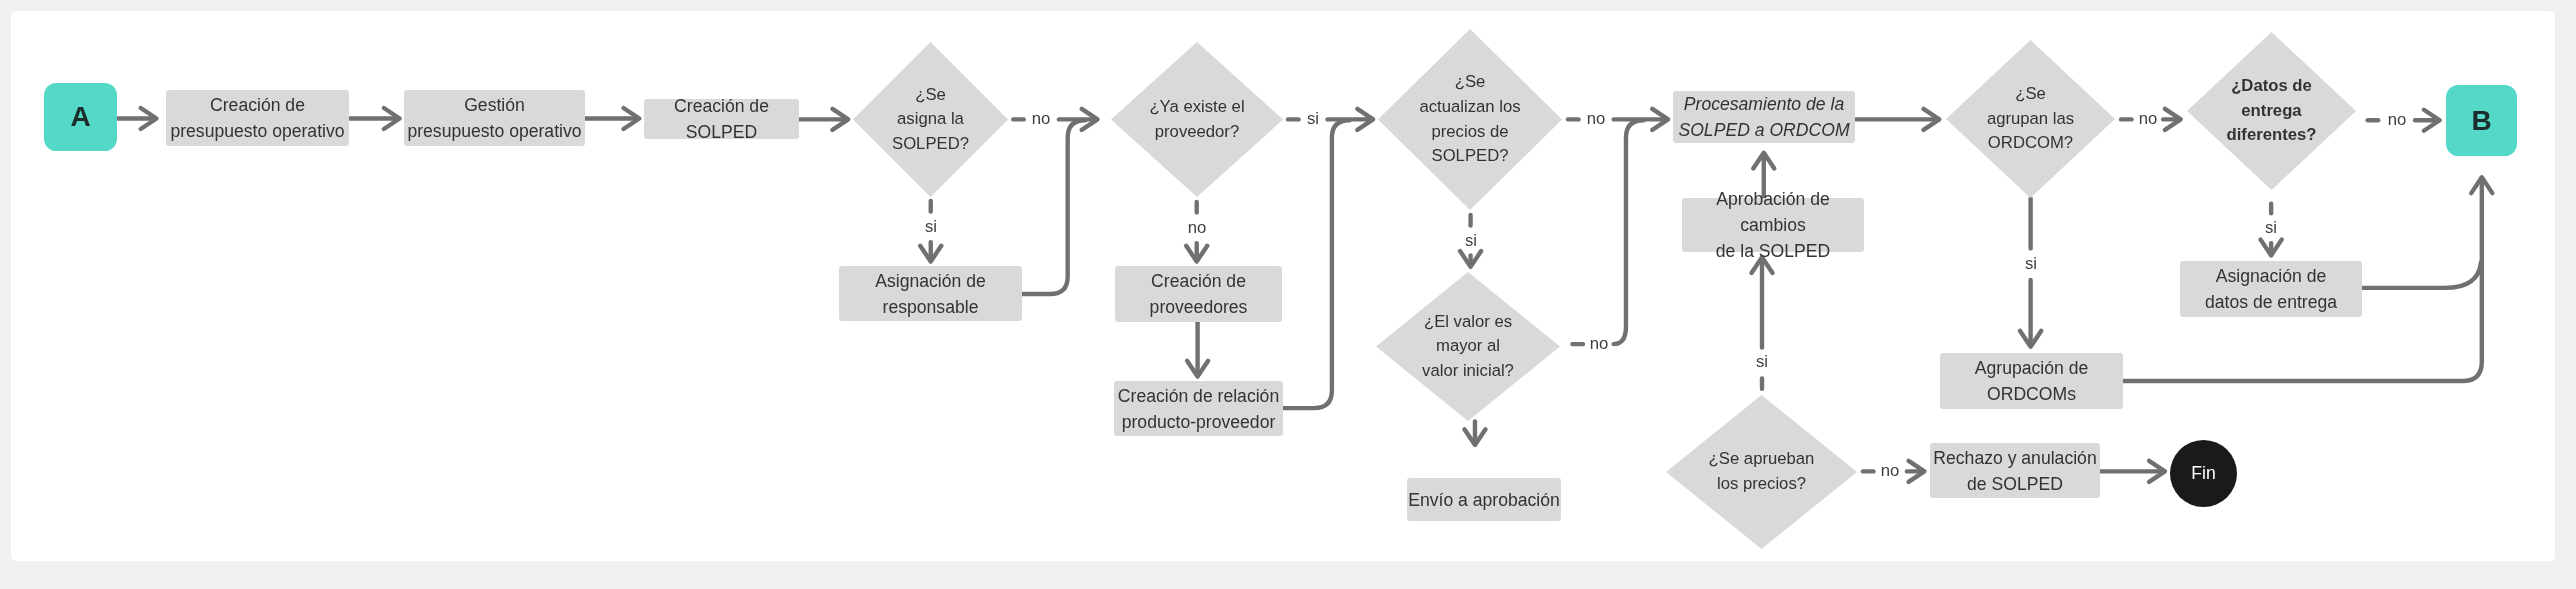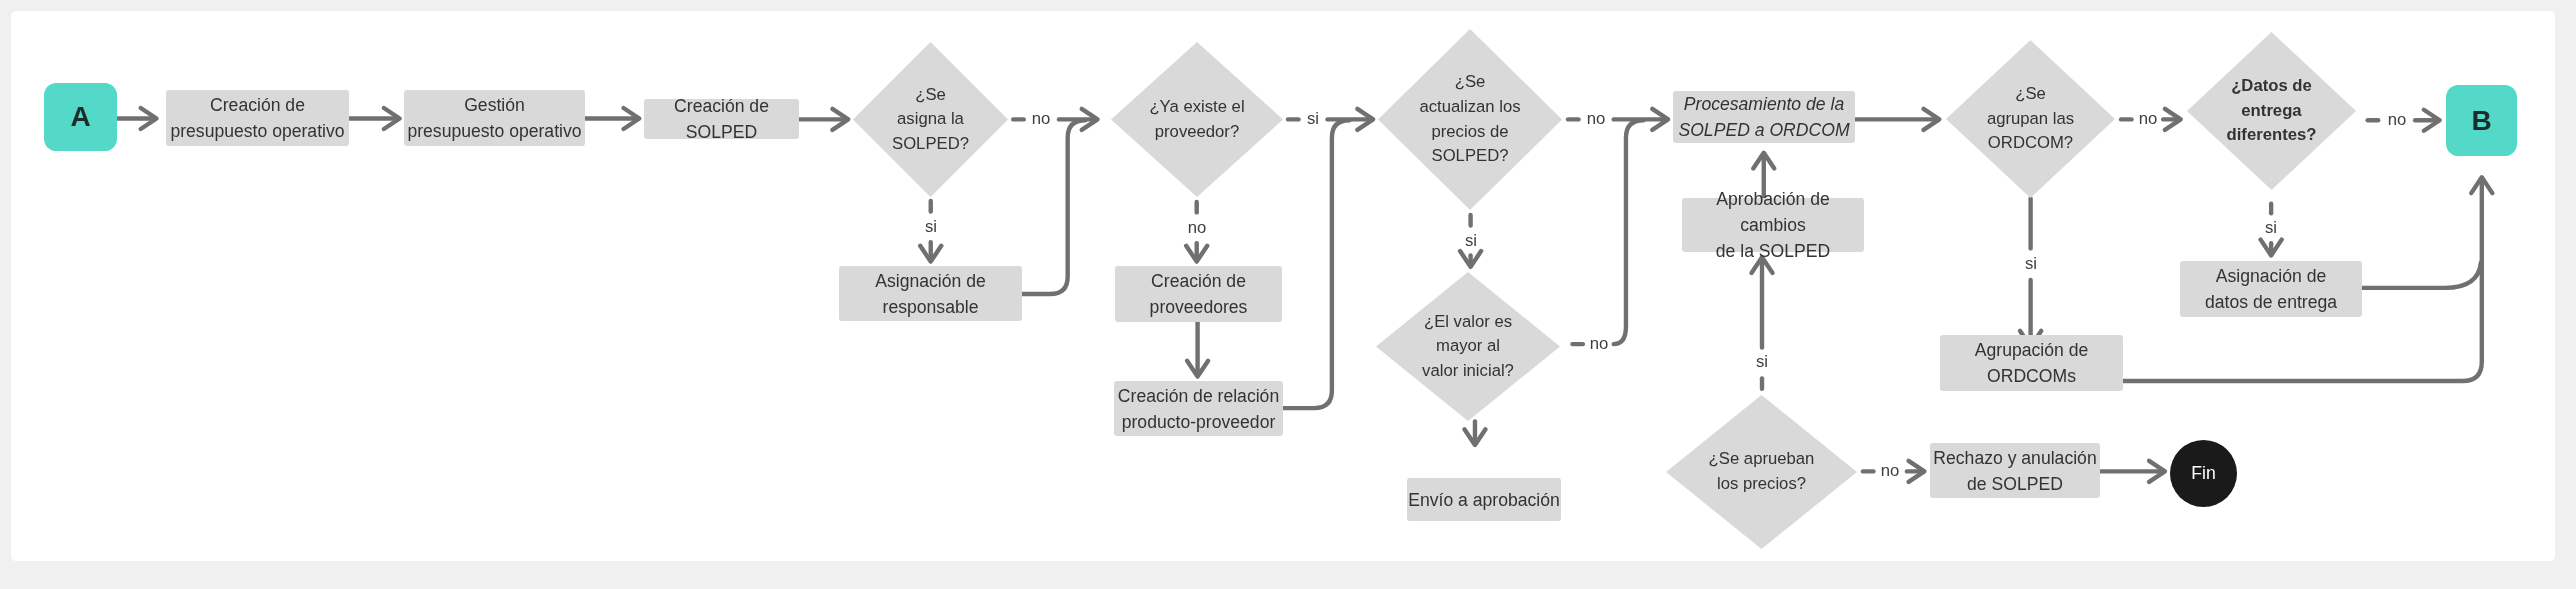--- a/index.html
+++ b/index.html
@@ -99,21 +99,21 @@
       <div class="node process" style="left: 1673px; top: 198px; width: 182px; height: 54px; margin-left: 9px;">Aprobación de cambios
 de la SOLPED</div>
       <div class="node diamond" style="left: 1666px; top: 395px; width: 191px; height: 154px;">¿Se aprueban
 los precios?</div>
       <div class="node process" style="left: 1930px; top: 443px; width: 170px; height: 55px;">Rechazo y anulación
 de SOLPED</div>
       <div class="node endnode" style="left: 2170px; top: 440px; width: 67px; height: 67px;">Fin</div>
       <div class="node diamond" style="left: 1946px; top: 40px; width: 169px; height: 158px;">¿Se
 agrupan las
 ORDCOM?</div>
-      <div class="node process" style="left: 1940px; top: 335px; width: 183px; height: 56px;">Agrupación de
+      <div class="node process" style="left: 1940px; top: 353px; width: 183px; height: 56px;">Agrupación de
 ORDCOMs</div>
       <div class="node diamond" style="left: 2187px; top: 32px; width: 169px; height: 158px; font-weight: bold;">¿Datos de
 entrega
 diferentes?</div>
       <div class="node process" style="left: 2180px; top: 261px; width: 182px; height: 56px;">Asignación de
 datos de entrega</div>
       <div class="node connector" style="left: 2446px; top: 85px; width: 71px; height: 71px;">B</div>
       <div class="edge-label" style="left: 1041px; top: 119px;">no</div>
       <div class="edge-label" style="left: 931px; top: 227px;">si</div>
       <div class="edge-label" style="left: 1313px; top: 119px;">si</div>

